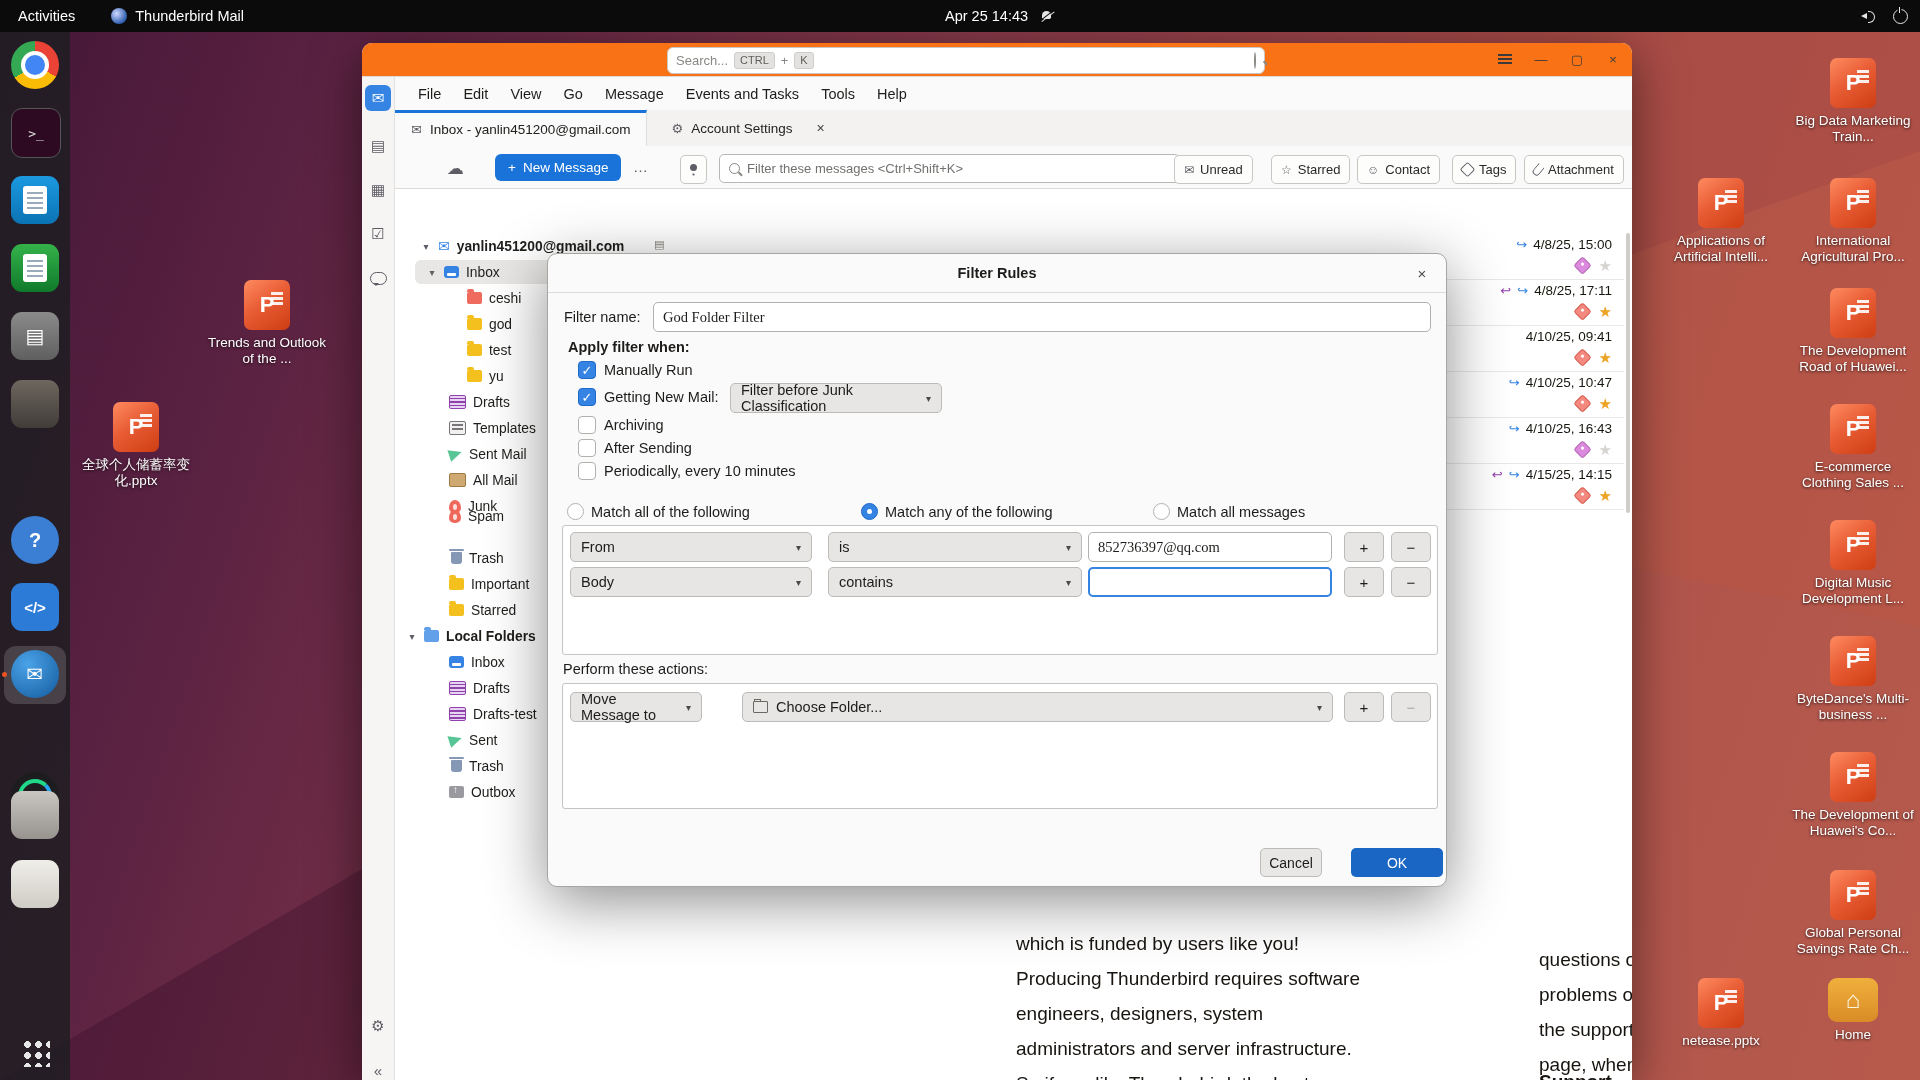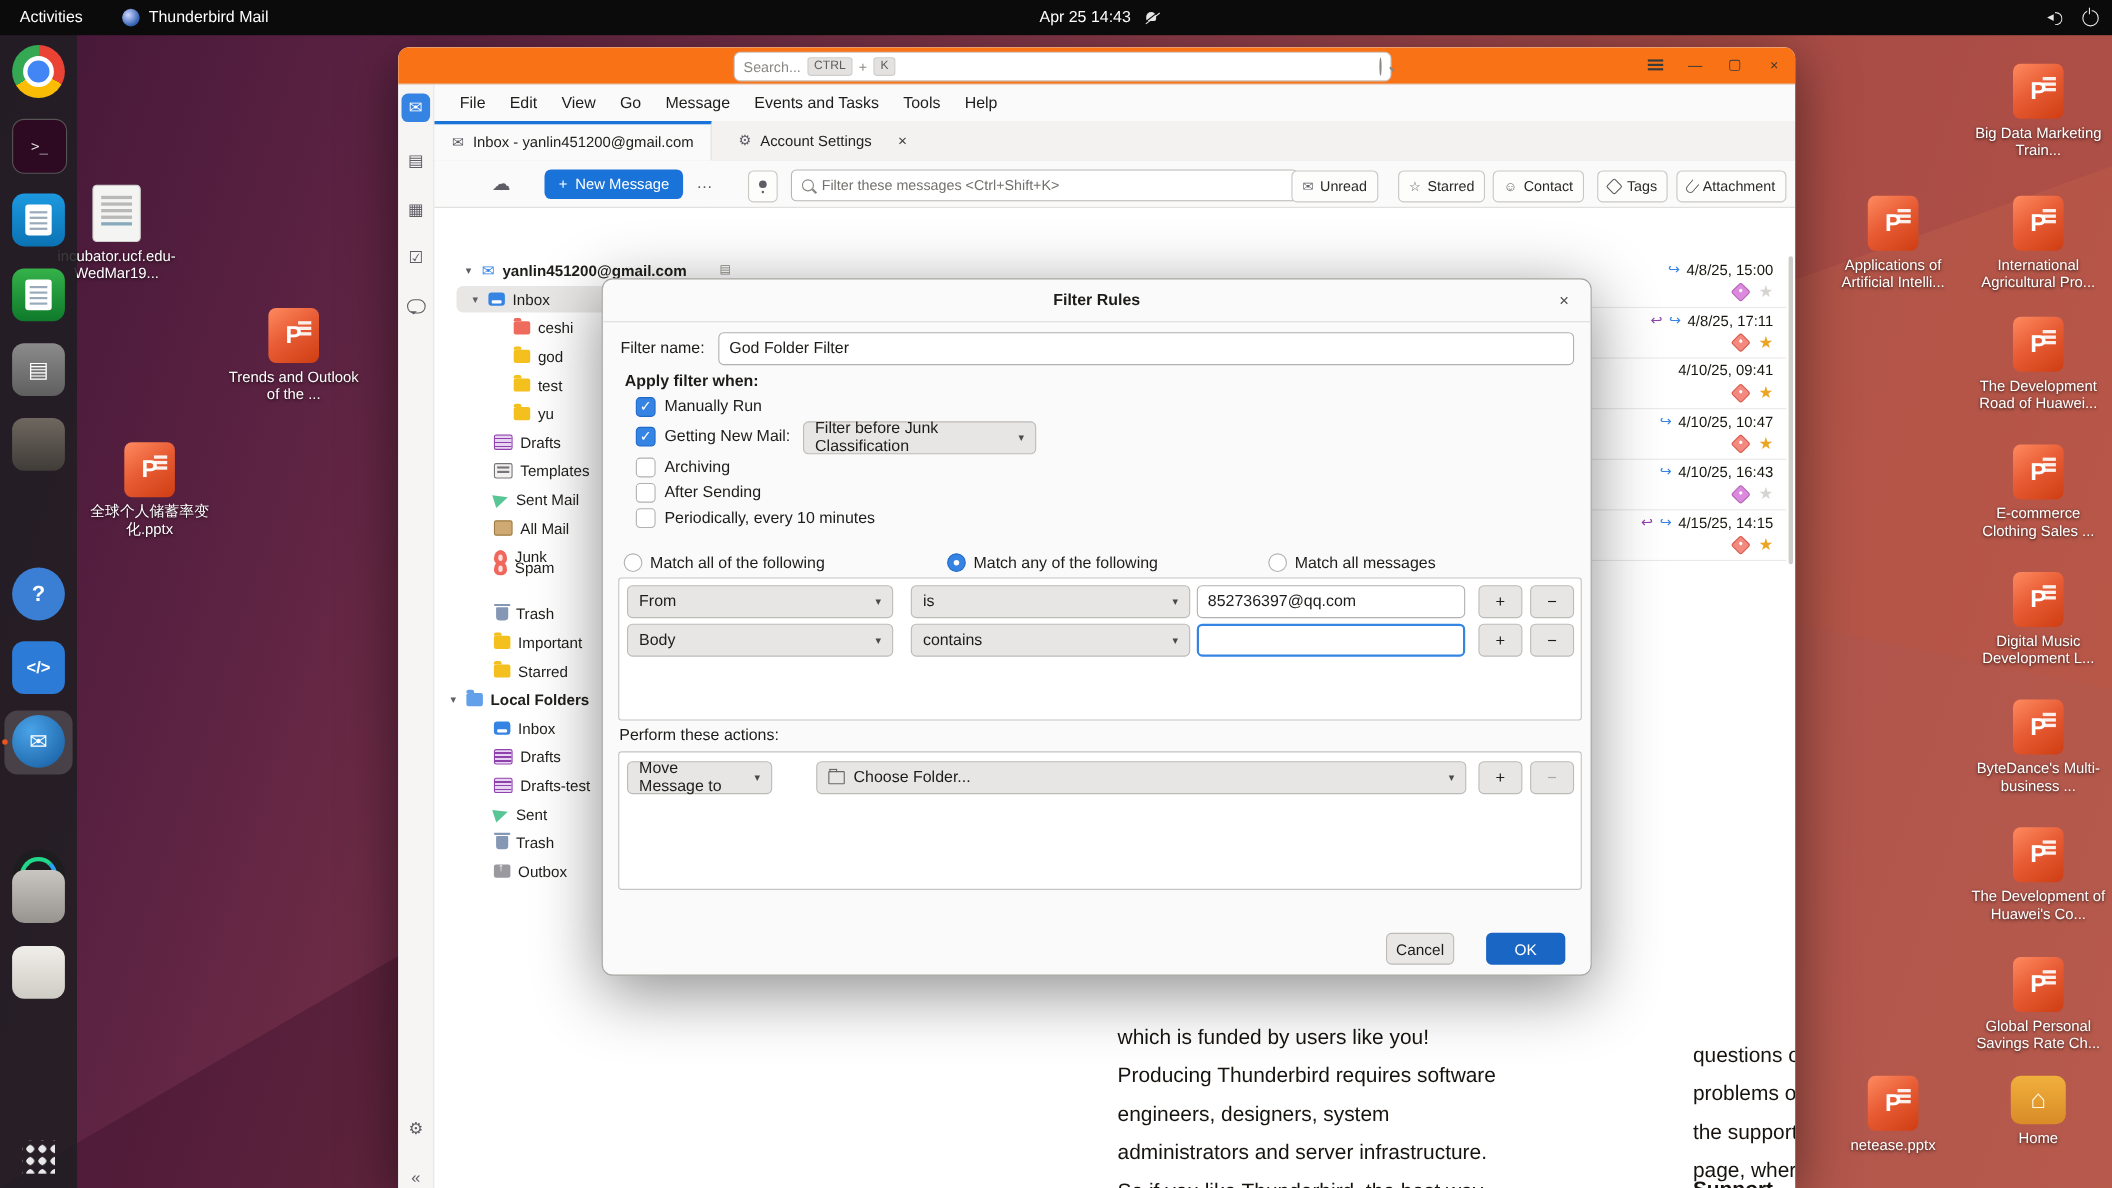--- a/index.html
+++ b/index.html
@@ -161,21 +161,21 @@
   .suplink{font-size:19px;font-weight:bold;color:#17130f;border-bottom:2.5px solid #17130f;padding-bottom:1px;}
   
   .dialog{position:absolute;left:547px;top:253px;width:898px;height:632px;background:#fafafa;border:1px solid #a8a6a3;
           border-radius:10px;box-shadow:0 14px 60px rgba(0,0,0,.45);z-index:50;font-size:14.5px;color:#1d1c1a;}
   .dlg-title{position:absolute;left:0;top:0;right:0;height:38px;display:flex;align-items:center;justify-content:center;
              font-weight:bold;font-size:14.5px;border-bottom:1px solid #dedcda;}
   .dlg-x{position:absolute;right:14px;top:9px;width:20px;height:20px;display:flex;align-items:center;justify-content:center;
          color:#4a4a4a;font-size:15px;}
   .field-label{position:absolute;font-size:14.5px;}
   .tinput{position:absolute;height:30px;background:#fff;border:1px solid #b3b1ae;border-radius:5px;font-size:14.5px;
-          color:#1d1c1a;padding:0 9px;box-sizing:border-box;font-family:Liberation Sans, sans-serif;}
+          color:#1d1c1a;padding:0 9px;box-sizing:border-box;font-family:Liberation Serif, serif;}
   .tinput.focus{border:2px solid #3584e4;}
   .chk{position:absolute;width:18px;height:18px;border-radius:4px;border:1px solid #b3b1ae;background:#fff;box-sizing:border-box;}
   .chk.on{background:#3584e4;border-color:#1f69c9;color:#fff;display:flex;align-items:center;justify-content:center;font-size:13px;}
   .dd{position:absolute;height:30px;background:#e7e6e4;border:1px solid #bdbbb8;border-radius:5px;display:flex;
       align-items:center;padding:0 10px;box-sizing:border-box;gap:8px;font-size:14.5px;}
   .dd .chev{margin-left:auto;color:#4a4a4a;font-size:10px;}
   .radio{position:absolute;width:17px;height:17px;border-radius:50%;border:1px solid #b3b1ae;background:#fff;box-sizing:border-box;}
   .radio.on{background:#3584e4;border-color:#1f69c9;}
   .radio.on:after{content:"";position:absolute;left:5px;top:5px;width:5px;height:5px;border-radius:50%;background:#fff;}
   .groupbox{position:absolute;background:#fff;border:1px solid #c6c4c1;border-radius:3px;}
@@ -238,24 +238,20 @@
     <div class="di-dot" style="top:640px"></div>
     <div class="dockitem di-tb" style="top:618px">✉</div>
     <div class="dockitem di-py" style="top:692px"></div>
     <div class="dockitem di-arch" style="top:759px"></div>
     <div class="dockitem di-store" style="top:828px"></div>
     <div class="dockitem di-grid" style="top:996px">
         <span class="grid9"></span>
       </div>
   </div>
 
-  <div class="dicon" style="left:40px;top:168px">
-    <span class="txtfile"></span>
-    <span class="lbl">incubator.ucf.edu-WedMar19...</span>
-  </div>
   <div class="dicon" style="left:201px;top:280px">
     <span class="ppt"></span>
     <span class="lbl">Trends and Outlook of the ...</span>
   </div>
   <div class="dicon" style="left:70px;top:402px">
     <span class="ppt"></span>
     <span class="lbl">全球个人储蓄率变化.pptx</span>
   </div>
 
   <div class="dicon" style="left:1655px;top:178px">
@@ -656,16 +652,16 @@
       <div class="dd" style="left:179px;top:8px;width:591px">
         <span class="mini-folder"></span>
         <span>Choose Folder...</span>
         <span class="chev">▾</span>
         </div>
       <div class="pmbtn" style="left:781px;top:8px">+</div>
       <div class="pmbtn dis" style="left:828px;top:8px">−</div>
     </div>
 
     <div class="btn btn-cancel" style="left:712px;top:594px;width:62px">Cancel</div>
-    <div class="btn btn-ok" style="left:803px;top:594px;width:72px">OK</div>
+    <div class="btn btn-ok" style="left:803px;top:594px;width:92px">OK</div>
   </div>
 
 </div>
 
 </body></html>

